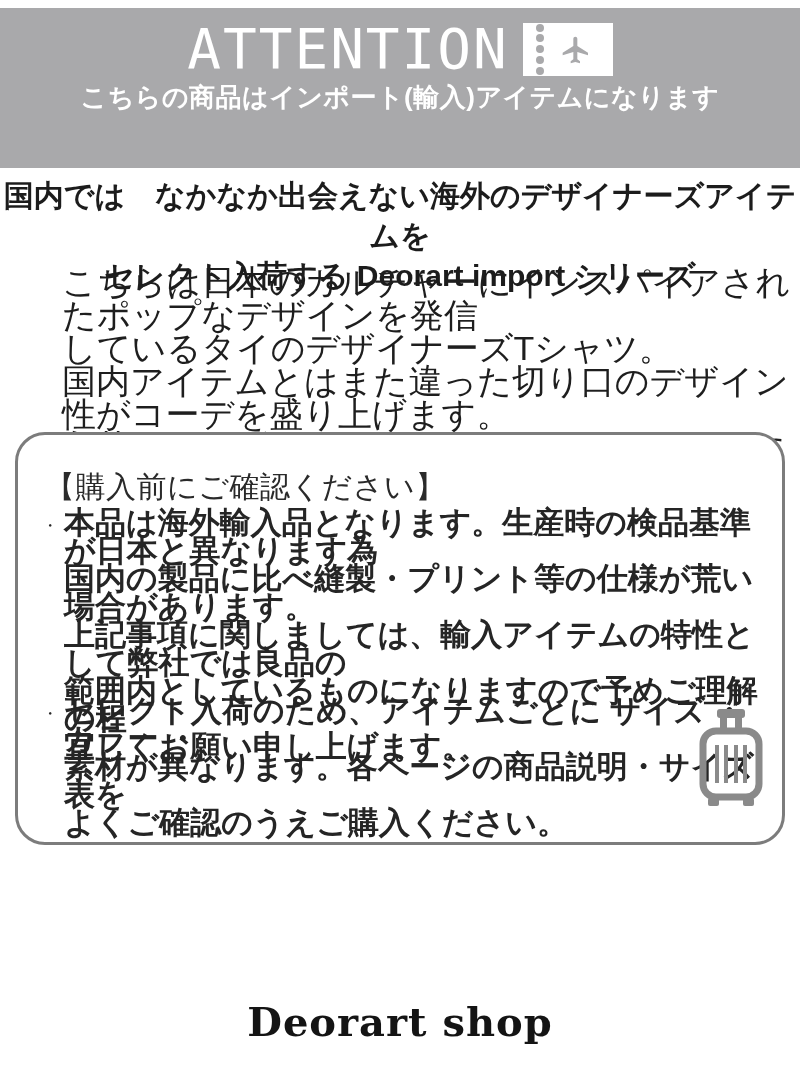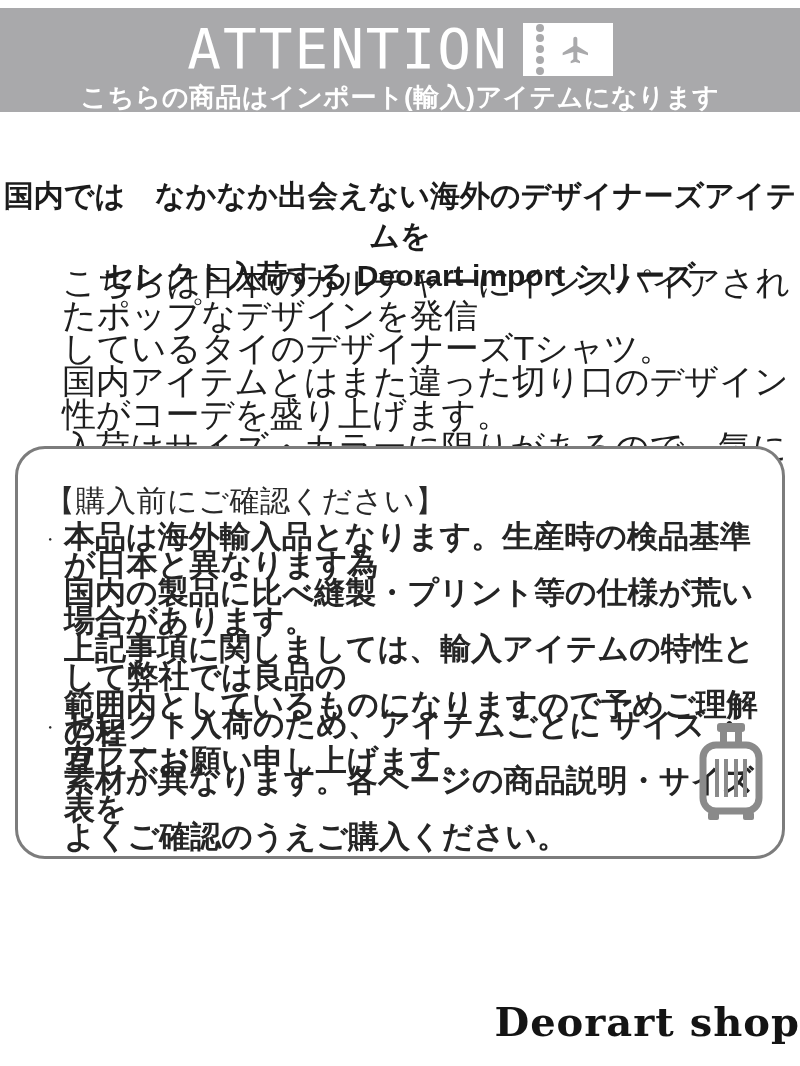--- a/index.html
+++ b/index.html
@@ -10,21 +10,21 @@
     background: #ffffff;
     overflow: hidden;
     font-family: "Liberation Sans", sans-serif;
     color: #222222;
   }
 
   
   .banner {
     position: absolute;
     top: 8px; left: 0;
-    width: 100%; height: 104px;
+    width: 100%; height: 160px;
     background: #a9a9ab;
   }
   .banner-row {
     display: flex;
     justify-content: center;
     align-items: center;
     gap: 14px;
     padding-top: 10px;
     height: 62px;
   }
@@ -93,21 +93,20 @@
 
   
   .notice-box {
     position: absolute;
     top: 432px; left: 15px;
     width: 770px; height: 413px;
     box-sizing: border-box;
     border: 3px solid #7c7c7c;
     border-radius: 30px;
     background: #ffffff;
-    margin-top: 14px;
   }
   .notice-header {
     position: absolute;
     left: 27px; top: 32px;
     font-size: 30px;
     color: #2a2a2a;
     letter-spacing: 0.5px;
   }
   .notice-item {
     position: absolute;
@@ -135,21 +134,21 @@
     position: absolute;
     right: 17px; top: 270px;
     width: 68px; height: 102px;
   }
 
   
   .footer-logo {
     position: absolute;
     top: 998px; left: 0;
     width: 100%;
-    text-align: right;
+    text-align: center;
     font-family: "DejaVu Serif", serif;
     font-weight: bold;
     font-size: 40px;
     letter-spacing: 1px;
     color: #141414;
   }
 </style>
 </head>
 <body>
 

